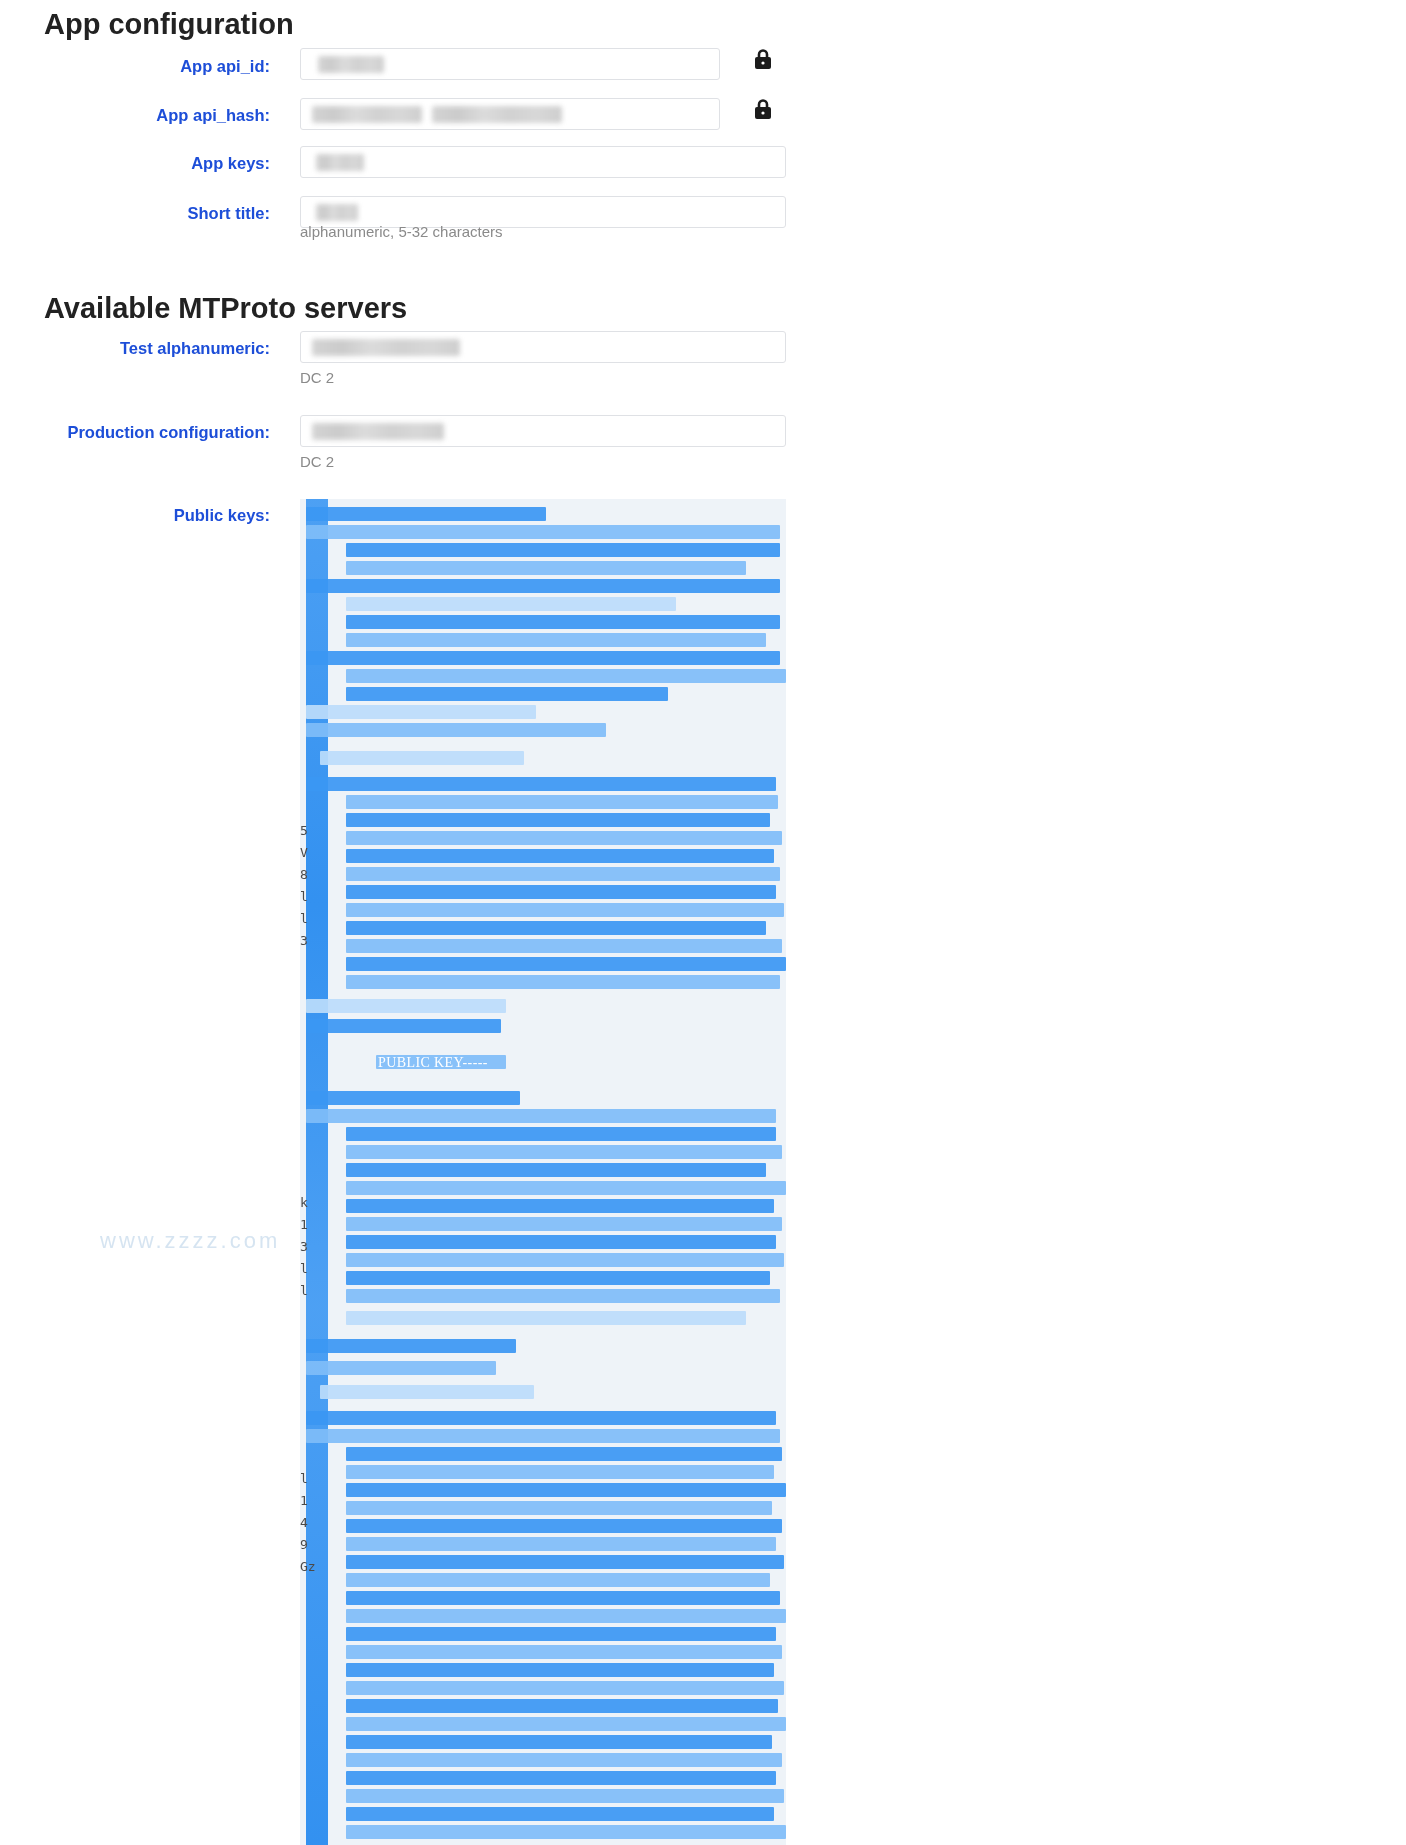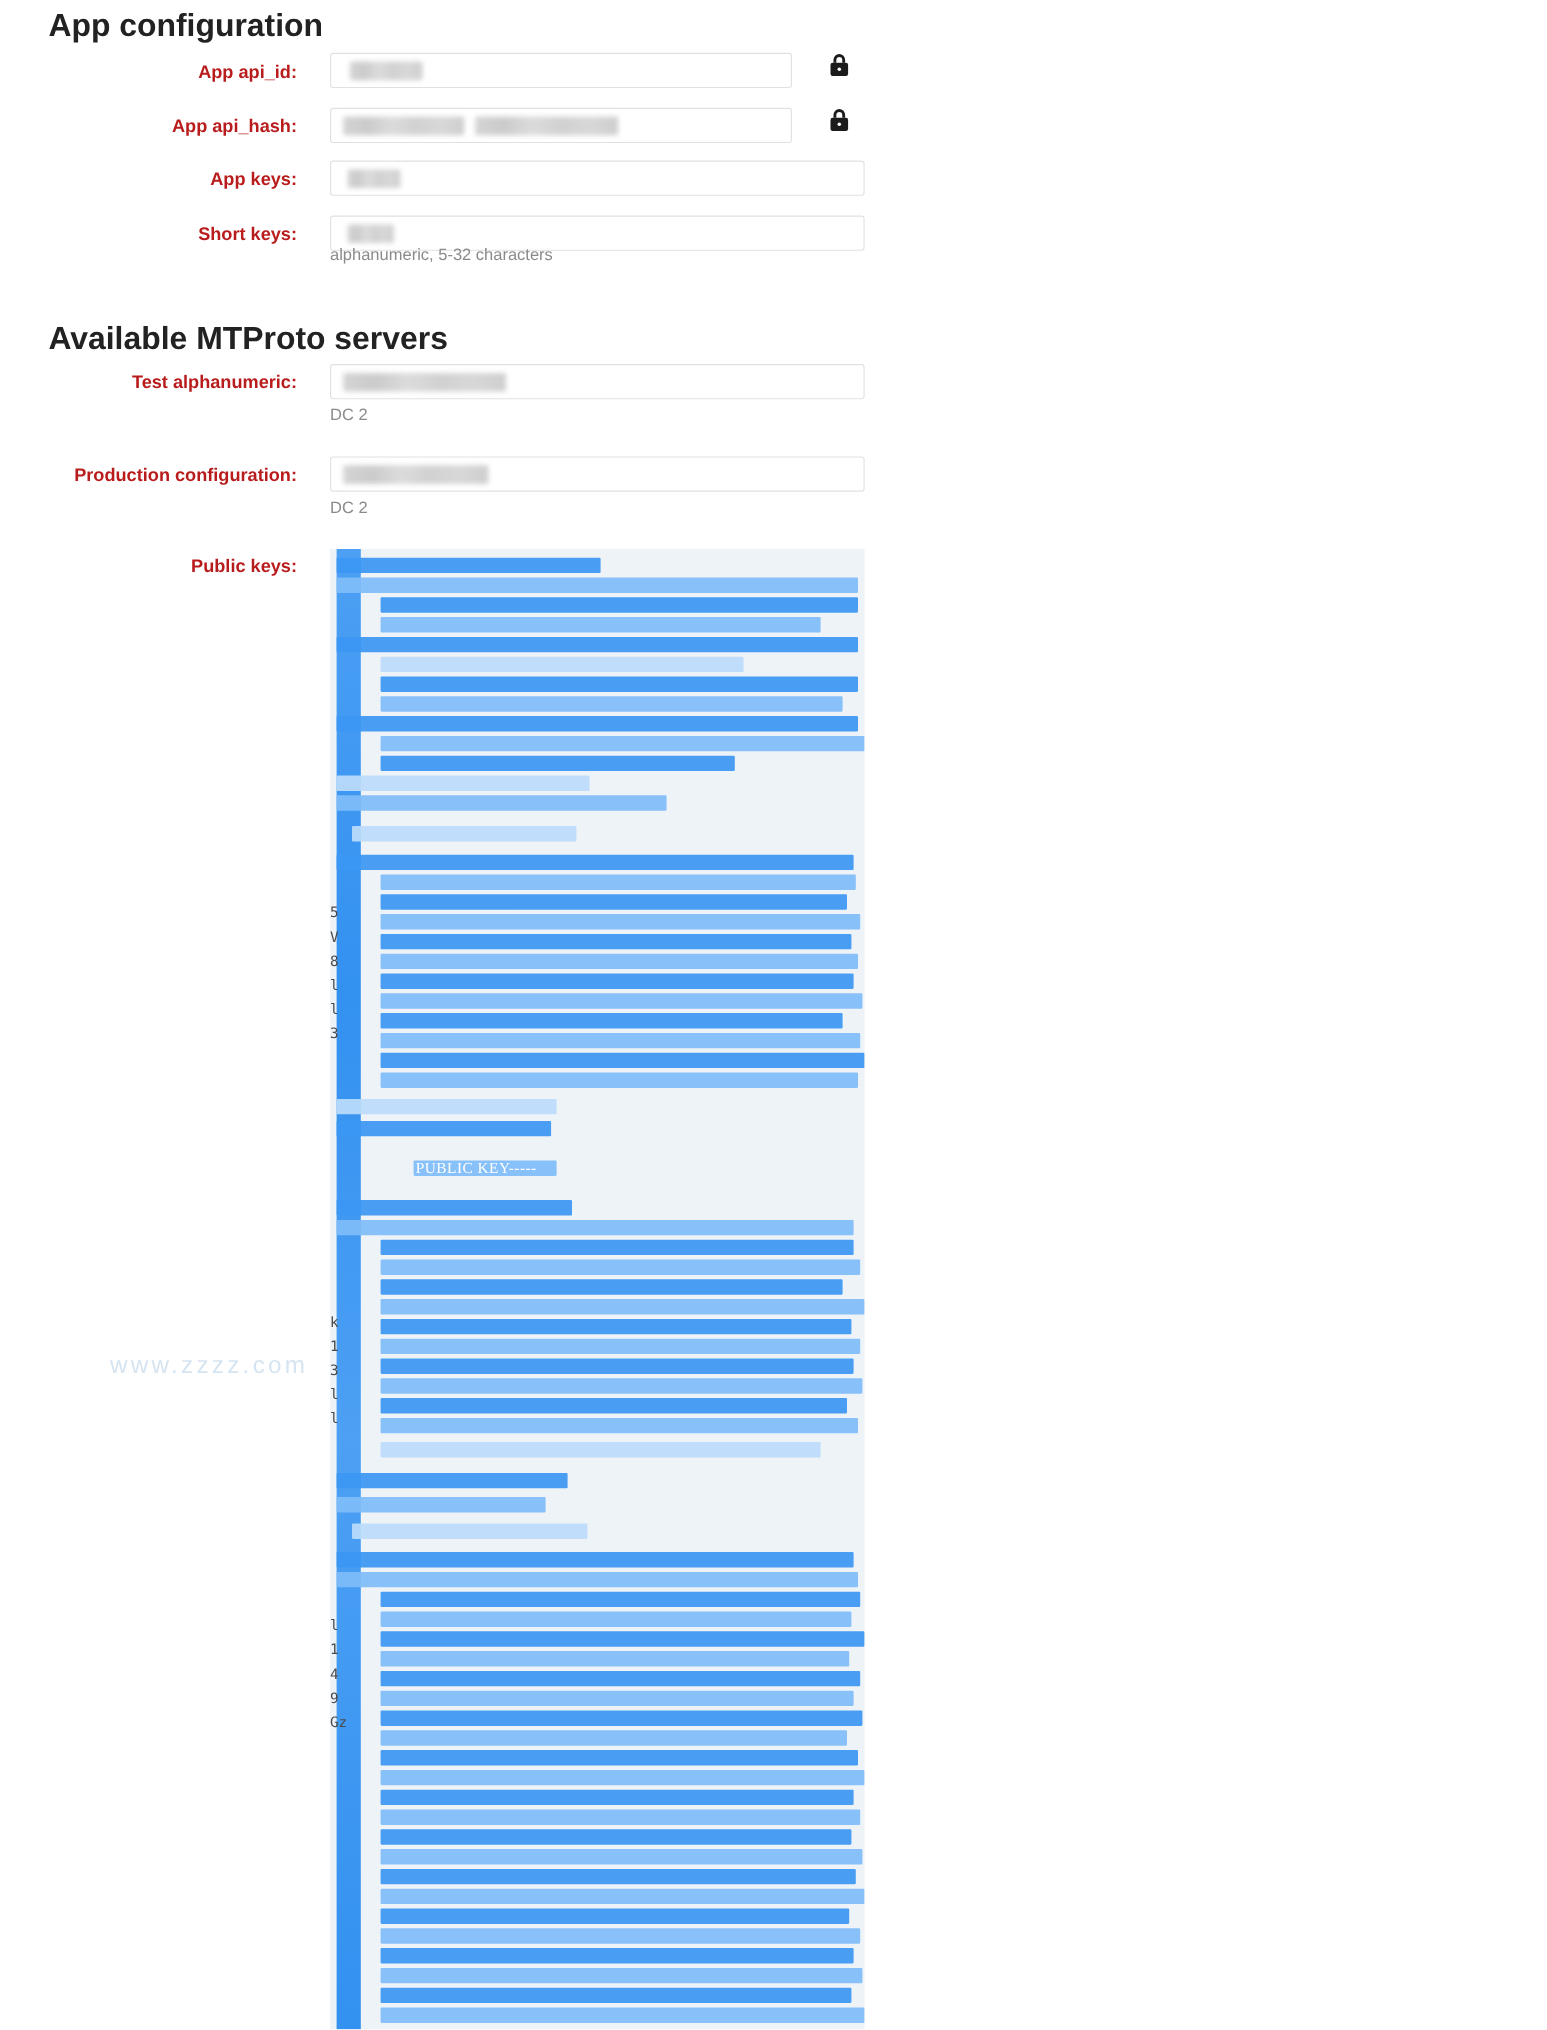--- a/index.html
+++ b/index.html
@@ -27,21 +27,21 @@
     padding: 0;
     position: absolute;
   }
   #title-app-config { left: 44px; top: 8px; }
   #title-mtproto    { left: 44px; top: 292px; }
   .field-label {
     position: absolute;
     text-align: right;
     font-size: 16.5px;
     font-weight: bold;
-    color: #b91c1c;
+    color: #1d4ed8;
     width: 260px;
     left: 10px;
     line-height: 20px;
   }
   .field-input {
     position: absolute;
     box-sizing: border-box;
     background: #ffffff;
     border: 1px solid #dfe1e5;
     border-radius: 3px;
@@ -159,21 +159,21 @@
       <rect x="3" y="9" width="16" height="12" rx="2" fill="#1b1b1b"></rect>
       <path d="M7 9 V6.5 a4 4 0 0 1 8 0 V9" fill="none" stroke="#1b1b1b" stroke-width="2.6"></path>
       <circle cx="11" cy="15" r="1.6" fill="#ffffff"></circle>
     </svg>
   </span>
 
   <label class="field-label" style="top:153px;">App keys:</label>
   <input class="field-input" id="input-app-title" style="left: 300px; top: 146px; width: 486px;" value="">
   <div class="redact" style="left:316px; top:154px; width:48px; height:17px;"></div>
 
-  <label class="field-label" style="top:203px;">Short keys:</label>
+  <label class="field-label" style="top:203px;">Short title:</label>
   <input class="field-input" id="input-short-name" style="left: 300px; top: 196px; width: 486px;" value="">
   <div class="redact" style="left:316px; top:204px; width:42px; height:17px;"></div>
   <div class="hint" style="left:300px; top:223px;">alphanumeric, 5-32 characters</div>
 
   <h2 class="section-title" id="title-mtproto">Available MTProto servers</h2>
 
   <label class="field-label" style="top:338px;">Test alphanumeric:</label>
   <input class="field-input" id="input-test-config" style="left: 300px; top: 331px; width: 486px;" value="">
   <div class="redact" style="left:312px; top:339px; width:148px; height:17px;"></div>
   <div class="hint" style="left:300px; top:369px;">DC 2</div>

